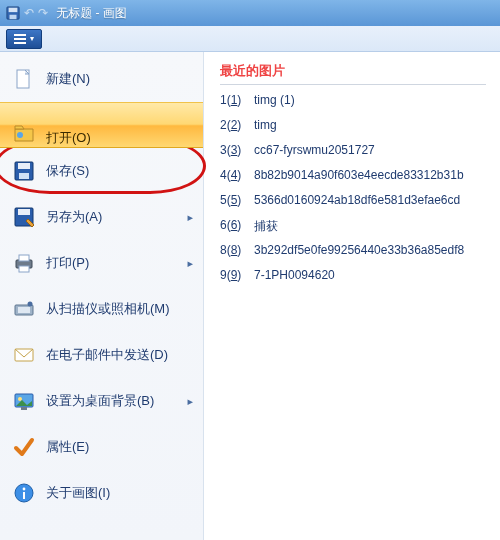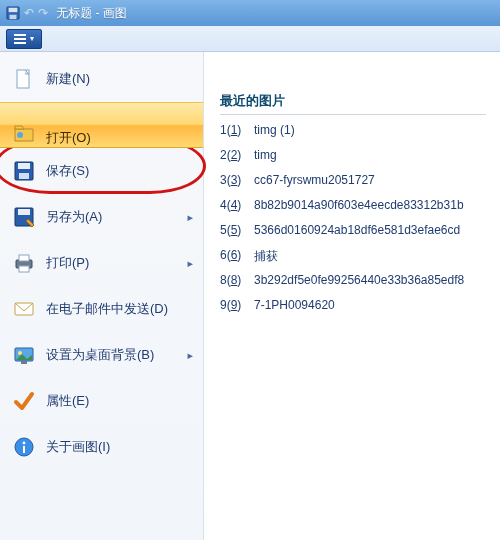--- a/index.html
+++ b/index.html
@@ -22,21 +22,21 @@
 .menu-item .icon-slot { width: 28px; height: 28px; display: flex; align-items: center; justify-content: center; margin-right: 8px; }
 .menu-item .label { font-size: 13px; flex: 1; }
 .menu-item .arrow { font-size: 11px; color: #4a6da0; }
 .menu-item.highlight { background: linear-gradient(to bottom, #ffe9a8 0%, #ffd873 48%, #ffb93f 52%, #ffd873 100%); border-top: 1px solid #f0c24a; border-bottom: 1px solid #e0a820; align-items: flex-end; }
 .menu-item.highlight .label { color: #3a2a00; }
 
 
 .red-oval { position: absolute; left: -6px; top: 86px; width: 212px; height: 56px; border: 3px solid #d11313; border-radius: 56px / 28px; pointer-events: none; }
 
 .right-col { flex: 1; background: #fff; padding: 10px 14px 10px 16px; }
-.right-title { font-size: 13px; color: #0c4a6e; font-weight: bold; margin-bottom: 4px; margin-top: 30px; }
+.right-title { font-size: 13px; color: #ef4444; font-weight: bold; margin-bottom: 4px; }
 .right-sep { height: 1px; background: #cfd6e0; margin-bottom: 8px; }
 .recent-item { display: flex; align-items: flex-start; height: 25px; font-size: 12px; color: #1f3b6f; cursor: default; white-space: nowrap; overflow: hidden; }
 .recent-item .idx { width: 34px; color: #1f3b6f; }
 .recent-item .idx u { text-decoration: underline; }
 .recent-item .name { color: #1f3b6f; }
 
 svg { display: block; }
 </style>
 </head>
 <body>
@@ -116,20 +116,30 @@
             <rect x="7" y="4" width="10" height="6" fill="#fff" stroke="#8aa4c8"></rect>
             <rect x="7" y="15" width="10" height="6" fill="#fff" stroke="#8aa4c8"></rect>
           </svg>
         </span>
         <span class="label">打印(P)</span>
         <span class="arrow">▸</span>
       </div>
       <div class="menu-item">
         <span class="icon-slot">
           <svg width="24" height="24" viewBox="0 0 24 24">
+            <rect x="3" y="8" width="18" height="10" rx="1" fill="#9fb3c8" stroke="#5e7690"></rect>
+            <rect x="6" y="10" width="12" height="6" fill="#dfe8f2"></rect>
+            <circle cx="18" cy="7" r="2.5" fill="#4a6da0"></circle>
+          </svg>
+        </span>
+        <span class="label">从扫描仪或照相机(M)</span>
+      </div>
+      <div class="menu-item">
+        <span class="icon-slot">
+          <svg width="24" height="24" viewBox="0 0 24 24">
             <rect x="3" y="6" width="18" height="12" rx="1" fill="#fff" stroke="#c4a24a"></rect>
             <polyline points="3,6 12,14 21,6" fill="none" stroke="#c4a24a"></polyline>
           </svg>
         </span>
         <span class="label">在电子邮件中发送(D)</span>
       </div>
       <div class="menu-item">
         <span class="icon-slot">
           <svg width="24" height="24" viewBox="0 0 24 24">
             <rect x="3" y="5" width="18" height="13" rx="1" fill="#5aa6e6" stroke="#2a5dab"></rect>

